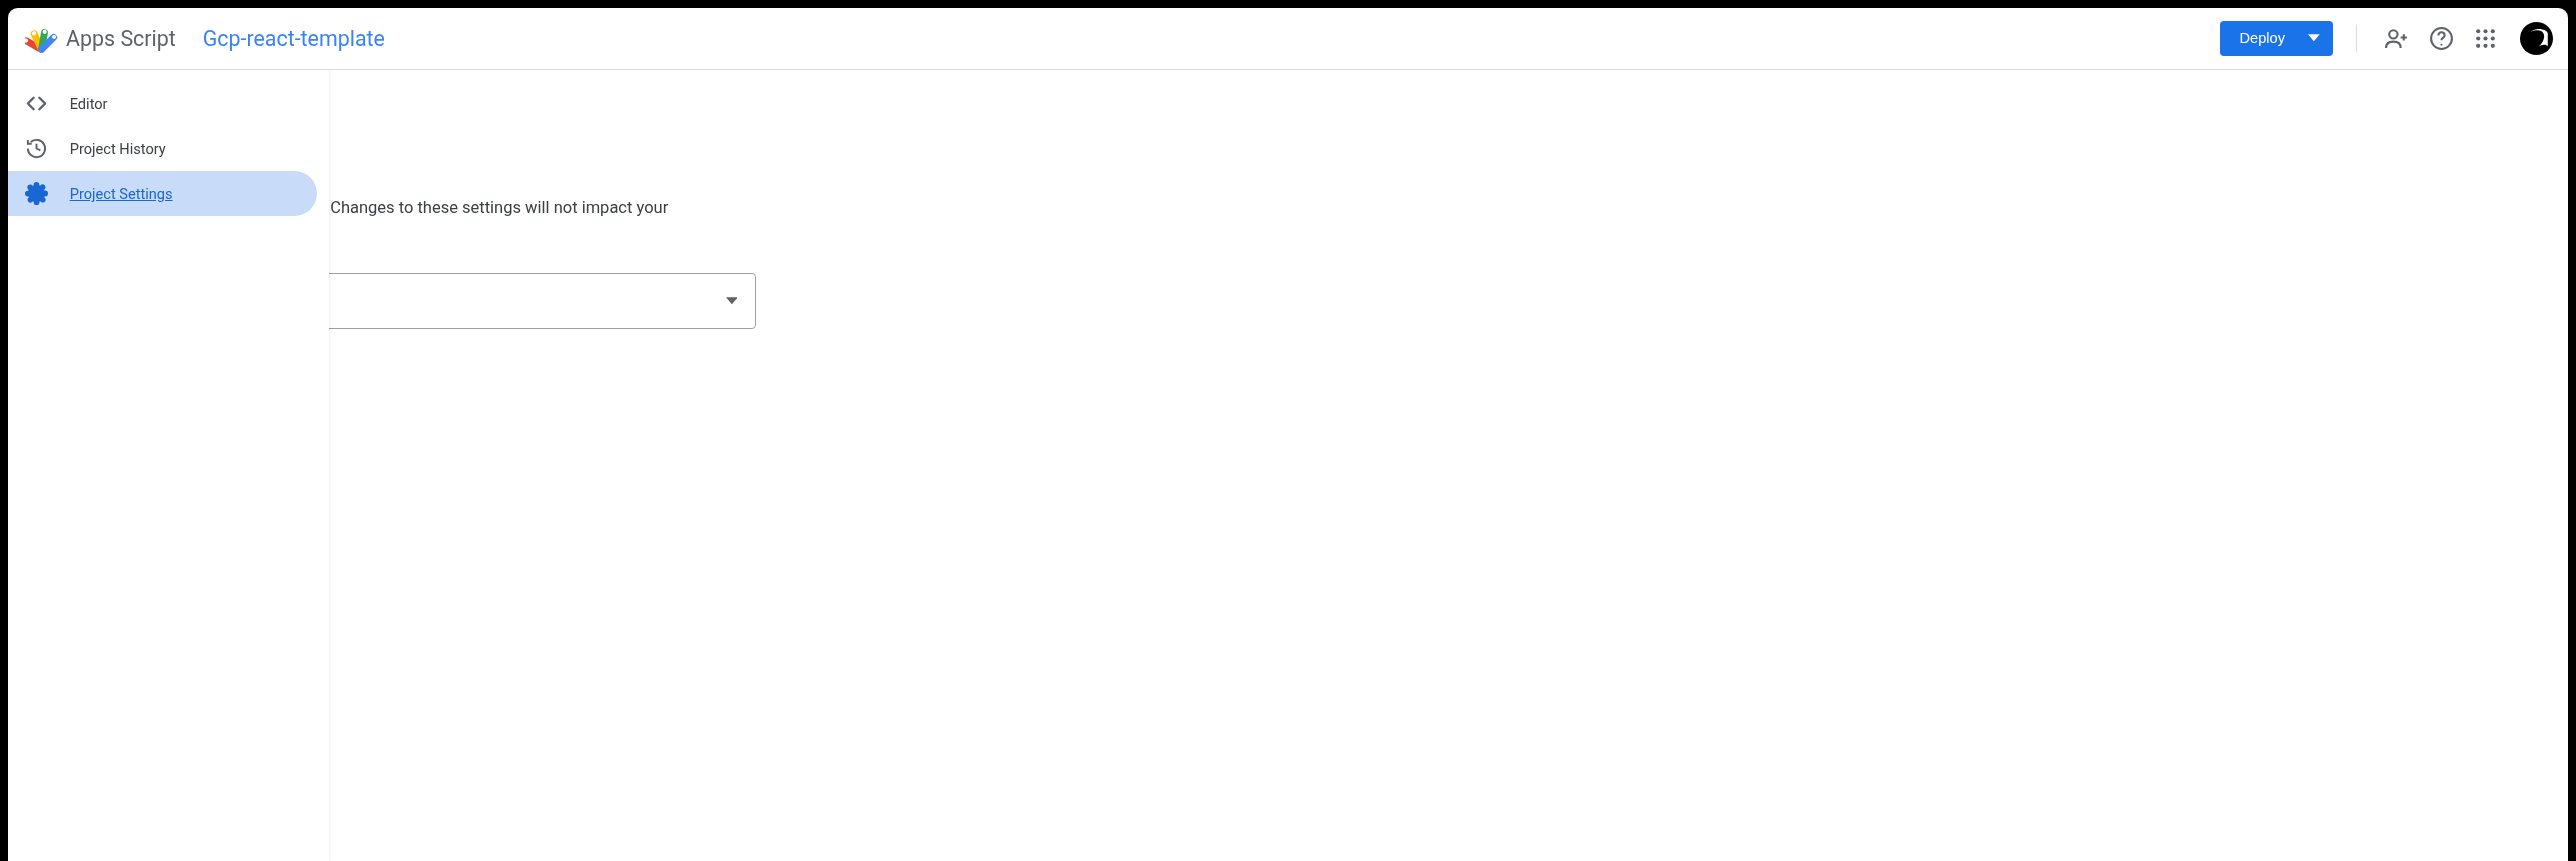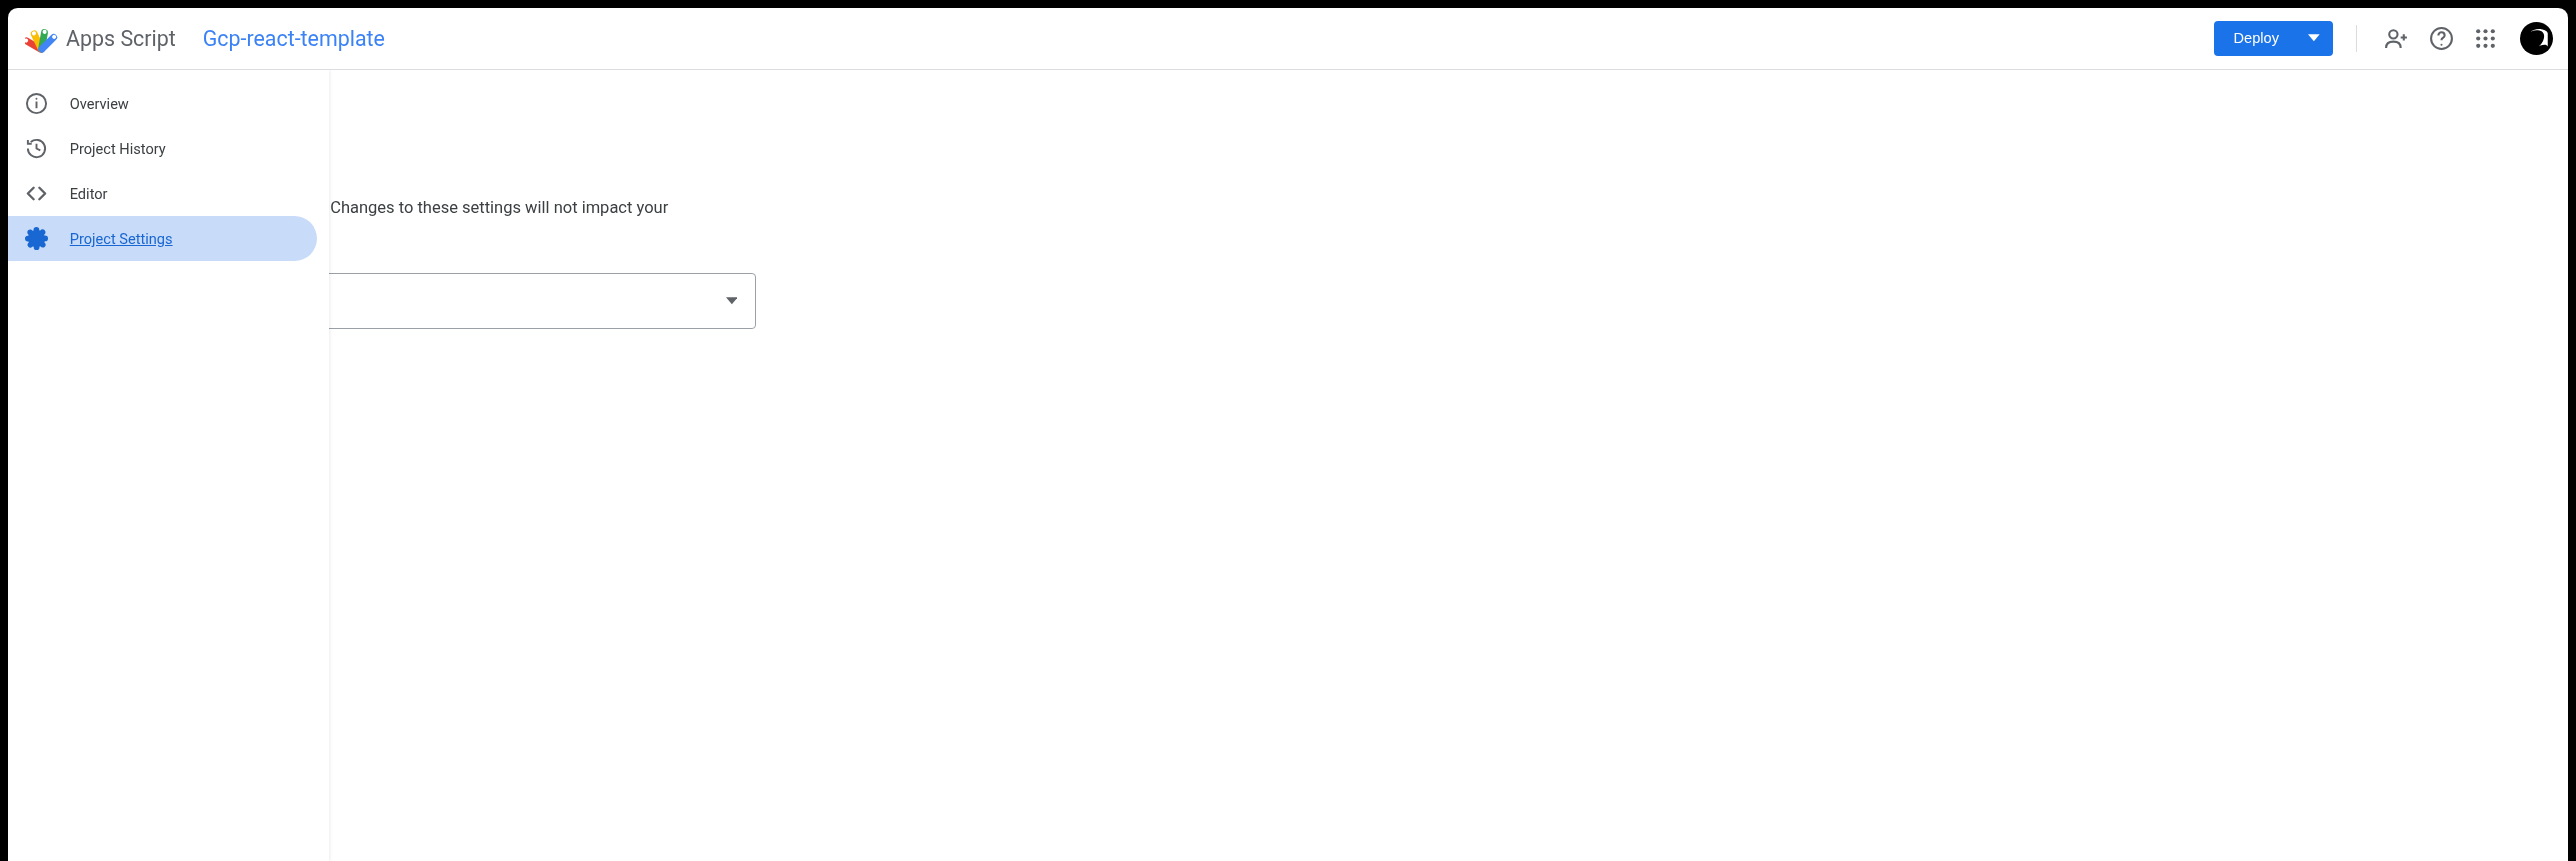--- a/index.html
+++ b/index.html
@@ -49,21 +49,21 @@
     background: #1a73e8;
     color: #fff;
     border: none;
     border-radius: 3.9px;
     height: 35px;
     padding: 0 13.6px 0 19.4px;
     font-size: 14.6px;
     font-weight: 500;
     display: flex;
     align-items: center;
-    gap: 29px;
+    gap: 23px;
     cursor: pointer;
     text-align: center;
   }
   .deploy-btn svg { width: 11.7px; height: 11.7px; fill: #fff; }
   .vrule {
     width: 1px; height: 27px; background: #dadce0;
     margin: 0 17.5px 0 23px;
   }
   .hicon {
     width: 25px; height: 25px;
@@ -248,47 +248,37 @@
             </svg></span>
       </div>
       <div class="opt-line">tions to Cloud logs</div>
       <div class="opt-line">untime</div>
       <div class="opt-line">n" manifest file in editor</div>
     </div>
 
     <div class="sidebar">
       <div class="nav-item">
         <span class="nicon">
-          <svg viewBox="0 0 24 24" fill="none" stroke="#5f6368" stroke-width="2">
-              <circle cx="12" cy="12" r="10"></circle>
-              <line x1="12" y1="10" x2="12" y2="17"></line>
-              <circle cx="12" cy="7" r="1" fill="#5f6368" stroke="none"></circle>
+          <svg viewBox="0 0 24 24" fill="none" stroke="#5f6368" stroke-width="2.5" stroke-linecap="round" stroke-linejoin="round">
+              <polyline points="9 6 3 12 9 18"></polyline>
+              <polyline points="15 6 21 12 15 18"></polyline>
             </svg>
         </span>
-        <span>Overview</span>
+        <span>Editor</span>
       </div>
       <div class="nav-item">
         <span class="nicon">
           <svg viewBox="0 0 24 24" fill="none" stroke="#5f6368" stroke-width="2">
               <path d="M3 12a9 9 0 1 0 3-6.7"></path>
               <polyline points="3 3 3 7 7 7"></polyline>
               <polyline points="12 7 12 12 16 14"></polyline>
             </svg>
         </span>
         <span>Project History</span>
       </div>
-      <div class="nav-item">
-        <span class="nicon">
-          <svg viewBox="0 0 24 24" fill="none" stroke="#5f6368" stroke-width="2.5" stroke-linecap="round" stroke-linejoin="round">
-              <polyline points="9 6 3 12 9 18"></polyline>
-              <polyline points="15 6 21 12 15 18"></polyline>
-            </svg>
-        </span>
-        <span>Editor</span>
-      </div>
       <div class="nav-item active">
         <span class="nicon">
           <svg viewBox="0 0 24 24" fill="none" stroke="#1967d2" stroke-width="2">
               <circle cx="12" cy="12" r="3"></circle>
               <path d="M19.4 15a1.7 1.7 0 0 0 .3 1.8l.1.1a2 2 0 1 1-2.8 2.8l-.1-.1a1.7 1.7 0 0 0-1.8-.3 1.7 1.7 0 0 0-1 1.5V21a2 2 0 1 1-4 0v-.1a1.7 1.7 0 0 0-1-1.5 1.7 1.7 0 0 0-1.8.3l-.1.1a2 2 0 1 1-2.8-2.8l.1-.1a1.7 1.7 0 0 0 .3-1.8 1.7 1.7 0 0 0-1.5-1H3a2 2 0 1 1 0-4h.1a1.7 1.7 0 0 0 1.5-1 1.7 1.7 0 0 0-.3-1.8l-.1-.1a2 2 0 1 1 2.8-2.8l.1.1a1.7 1.7 0 0 0 1.8.3 1.7 1.7 0 0 0 1-1.5V3a2 2 0 1 1 4 0v.1a1.7 1.7 0 0 0 1 1.5 1.7 1.7 0 0 0 1.8-.3l.1-.1a2 2 0 1 1 2.8 2.8l-.1.1a1.7 1.7 0 0 0-.3 1.8 1.7 1.7 0 0 0 1.5 1H21a2 2 0 1 1 0 4h-.1a1.7 1.7 0 0 0-1.5 1z"></path>
             </svg>
         </span>
         <span>Project Settings</span>
       </div>
     </div>

